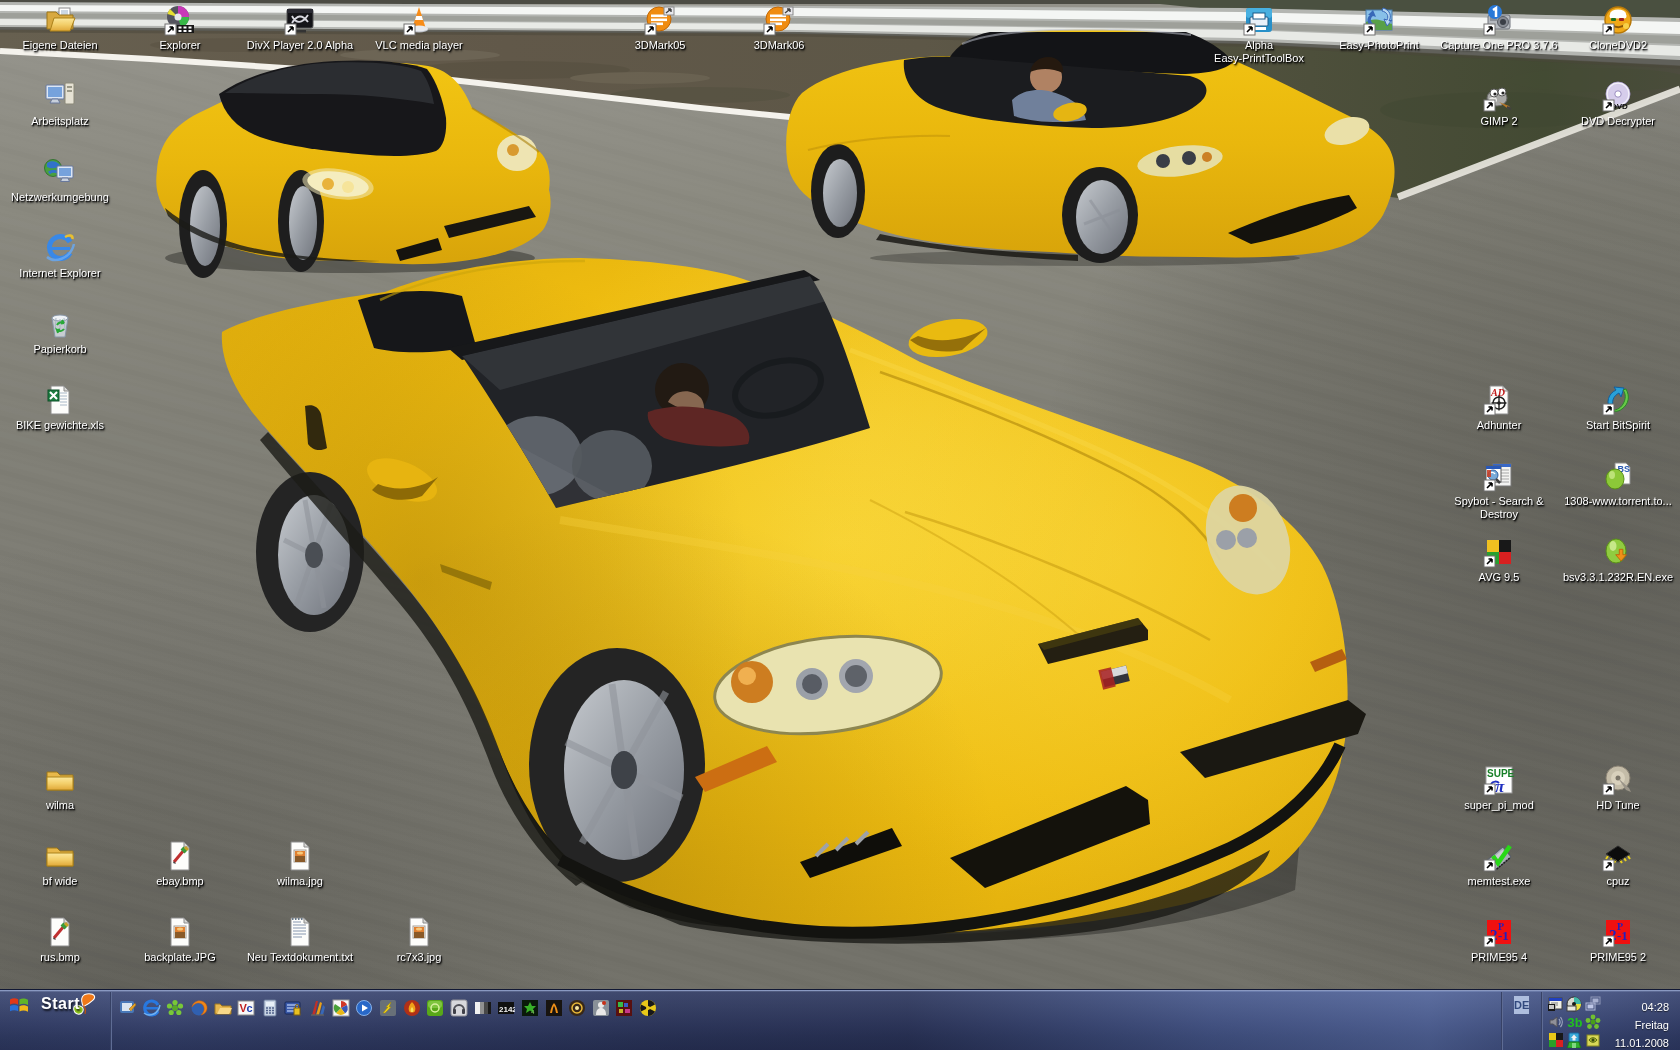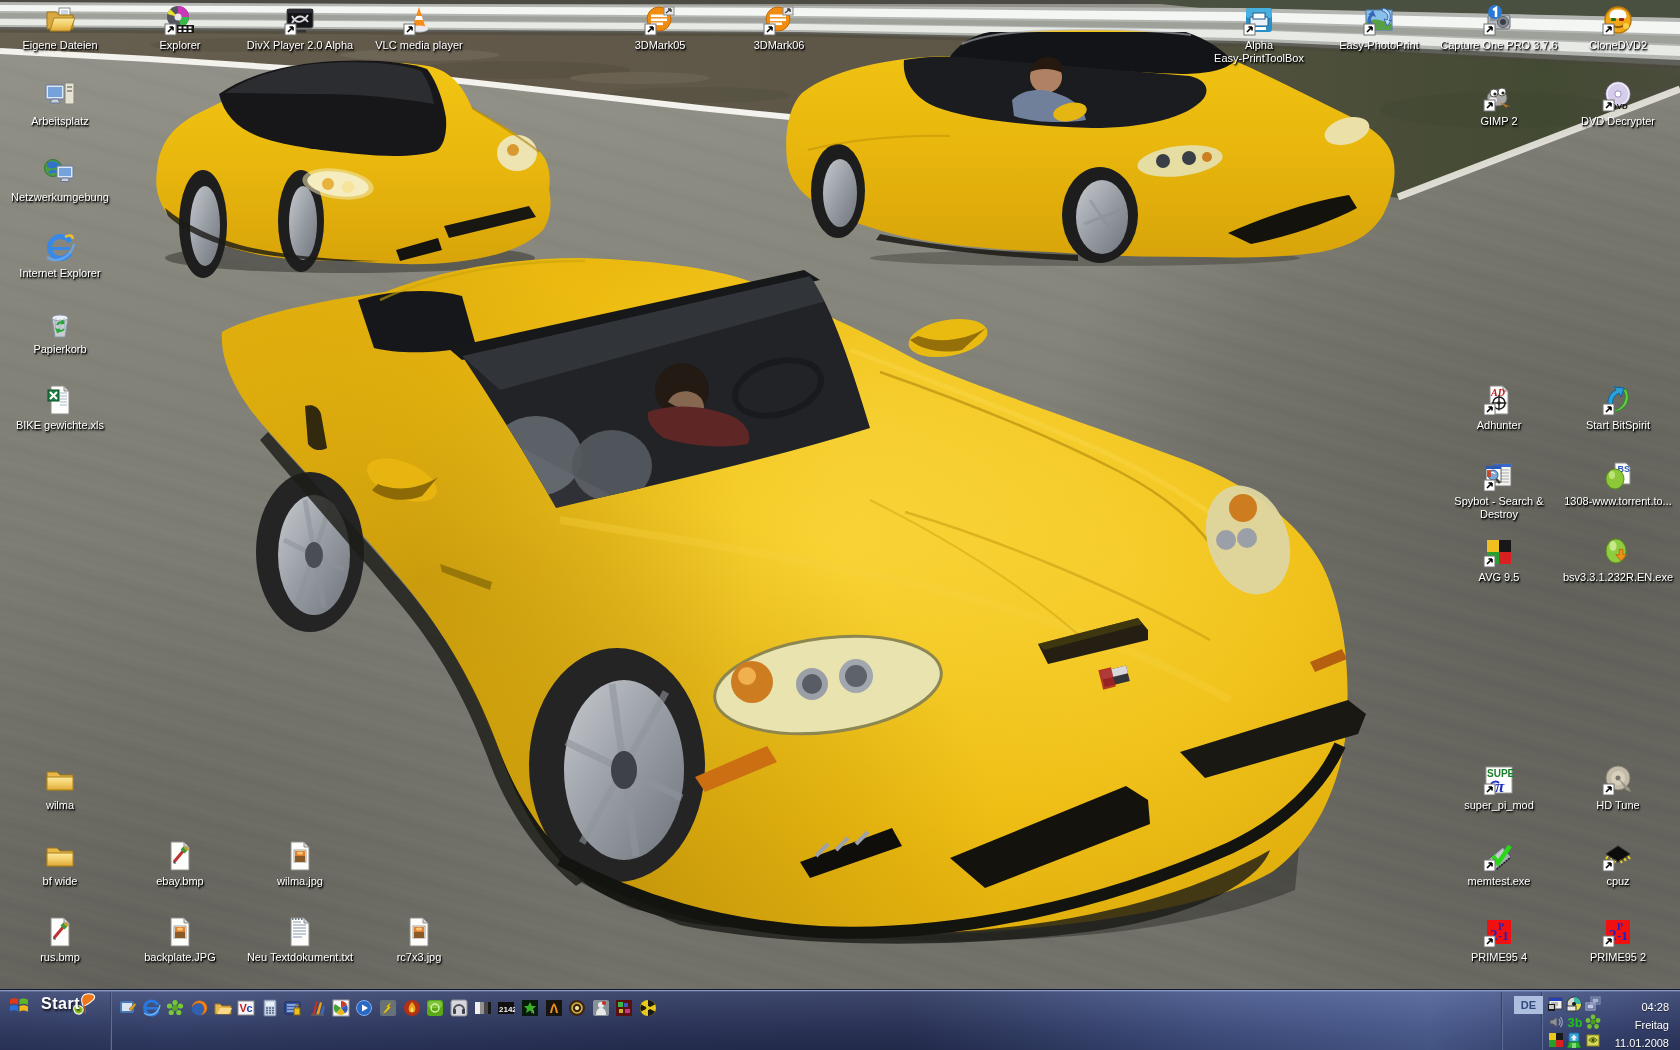--- a/index.html
+++ b/index.html
@@ -4,21 +4,21 @@
 #wall{position:absolute;left:0;top:0;width:1680px;height:1050px;}
 .ic{position:absolute;width:130px;text-align:center;z-index:5;}
 .ic svg.mi{display:block;margin:0 auto;}
 .lbl{margin-top:3px;color:#fff;font-size:11px;line-height:13px;text-shadow:1px 1px 1px #000,1px 2px 2px rgba(0,0,0,.85);white-space:pre-line;}
 #tb{position:absolute;left:0;top:989px;width:1680px;height:61px;z-index:10;background:linear-gradient(180deg,#111834 0,#111834 1px,#8f9dc4 1px,#8494be 2px,#515d88 3px,#46527c 18px,#39446e 36px,#303b62 50px,#2c365c 61px);}
 #tbh{position:absolute;left:0;top:2px;width:1680px;height:59px;background:linear-gradient(90deg,rgba(14,18,40,.14) 0%,rgba(14,18,40,.05) 10%,rgba(8,10,28,.26) 40%,rgba(8,10,28,.28) 54%,rgba(96,124,188,.22) 72%,rgba(118,146,210,.32) 85%,rgba(70,92,150,.14) 94%,rgba(24,32,66,.20) 100%);}
 .tbdiv{position:absolute;top:3px;height:58px;width:2px;background:linear-gradient(90deg,#232c4e,#7281ab);}
 #startxt{position:absolute;left:33px;top:995px;z-index:12;color:#ffffff;font-size:16px;font-weight:bold;text-shadow:1px 2px 2px rgba(0,0,0,.75);letter-spacing:.5px;margin-left:8px;}
 .qlic{position:absolute;z-index:12;}
 #clock{position:absolute;right:11px;top:998px;text-align:right;color:#fff;font-size:11px;line-height:18px;z-index:13;text-shadow:0 1px 1px rgba(0,0,0,.6);}
-#de{position:absolute;left:1514px;top:996px;width:29px;height:18px;background:#aebede;color:#31497e;font-size:11px;font-weight:bold;text-align:center;line-height:18px;z-index:13;}
+#de{position:absolute;left:1514px;top:996px;width:15px;height:18px;background:#aebede;color:#31497e;font-size:11px;font-weight:bold;text-align:center;line-height:18px;z-index:13;}
 </style></head>
 <body>
 <svg id="wall" viewBox="0 0 1680 1050" xmlns="http://www.w3.org/2000/svg">
 <defs>
 <linearGradient id="road" x1="0" y1="0" x2="0" y2="1050" gradientUnits="userSpaceOnUse">
 <stop offset="0.05" stop-color="#93928a"></stop>
         <stop offset="0.2" stop-color="#8a897f"></stop>
 <stop offset="0.42" stop-color="#807f76"></stop>
         <stop offset="0.62" stop-color="#7a7971"></stop>
 <stop offset="0.82" stop-color="#74736b"></stop>

